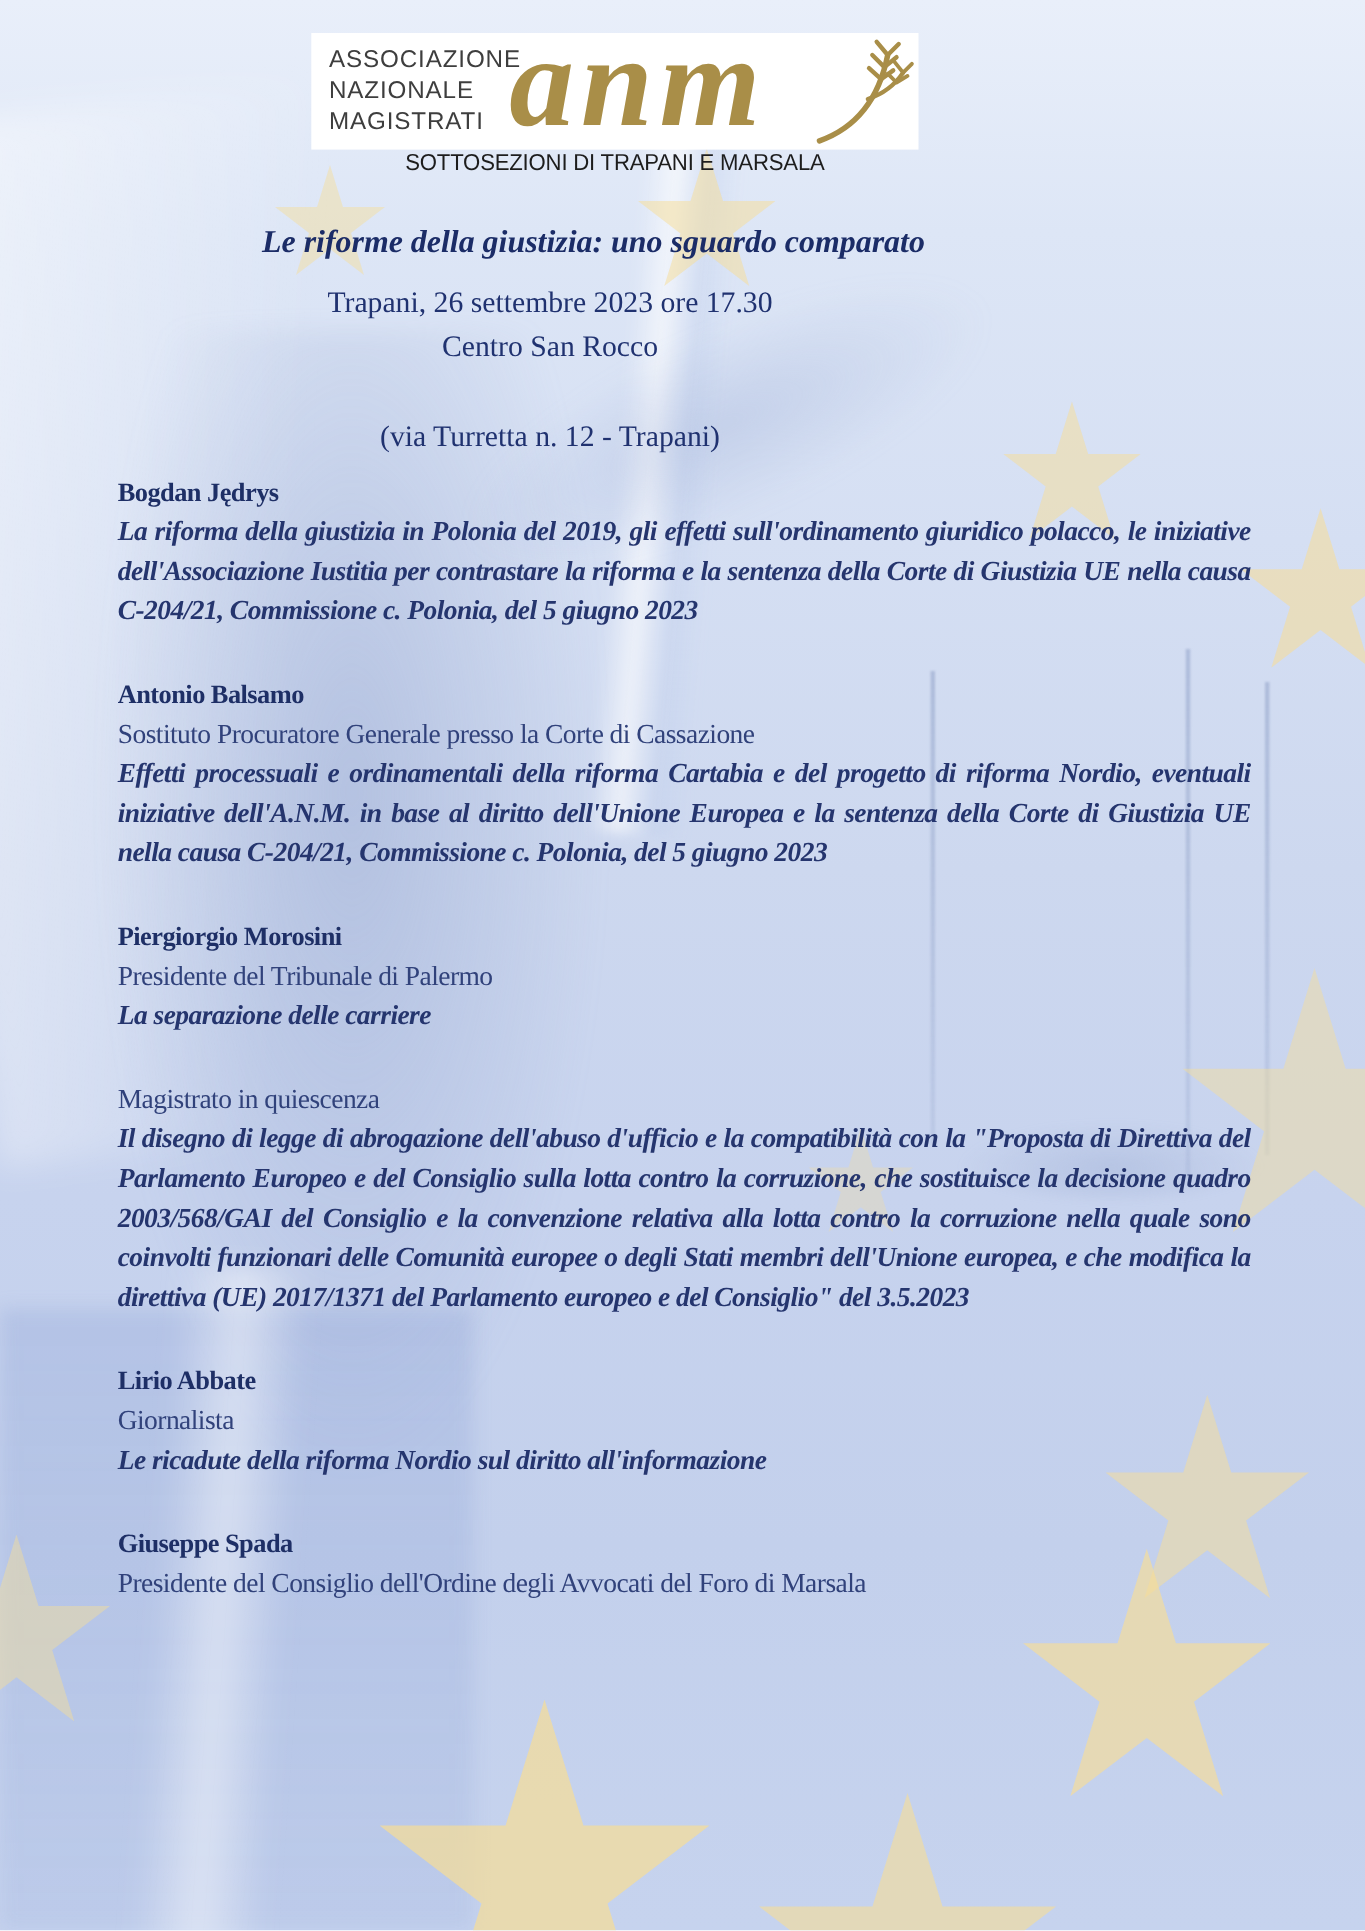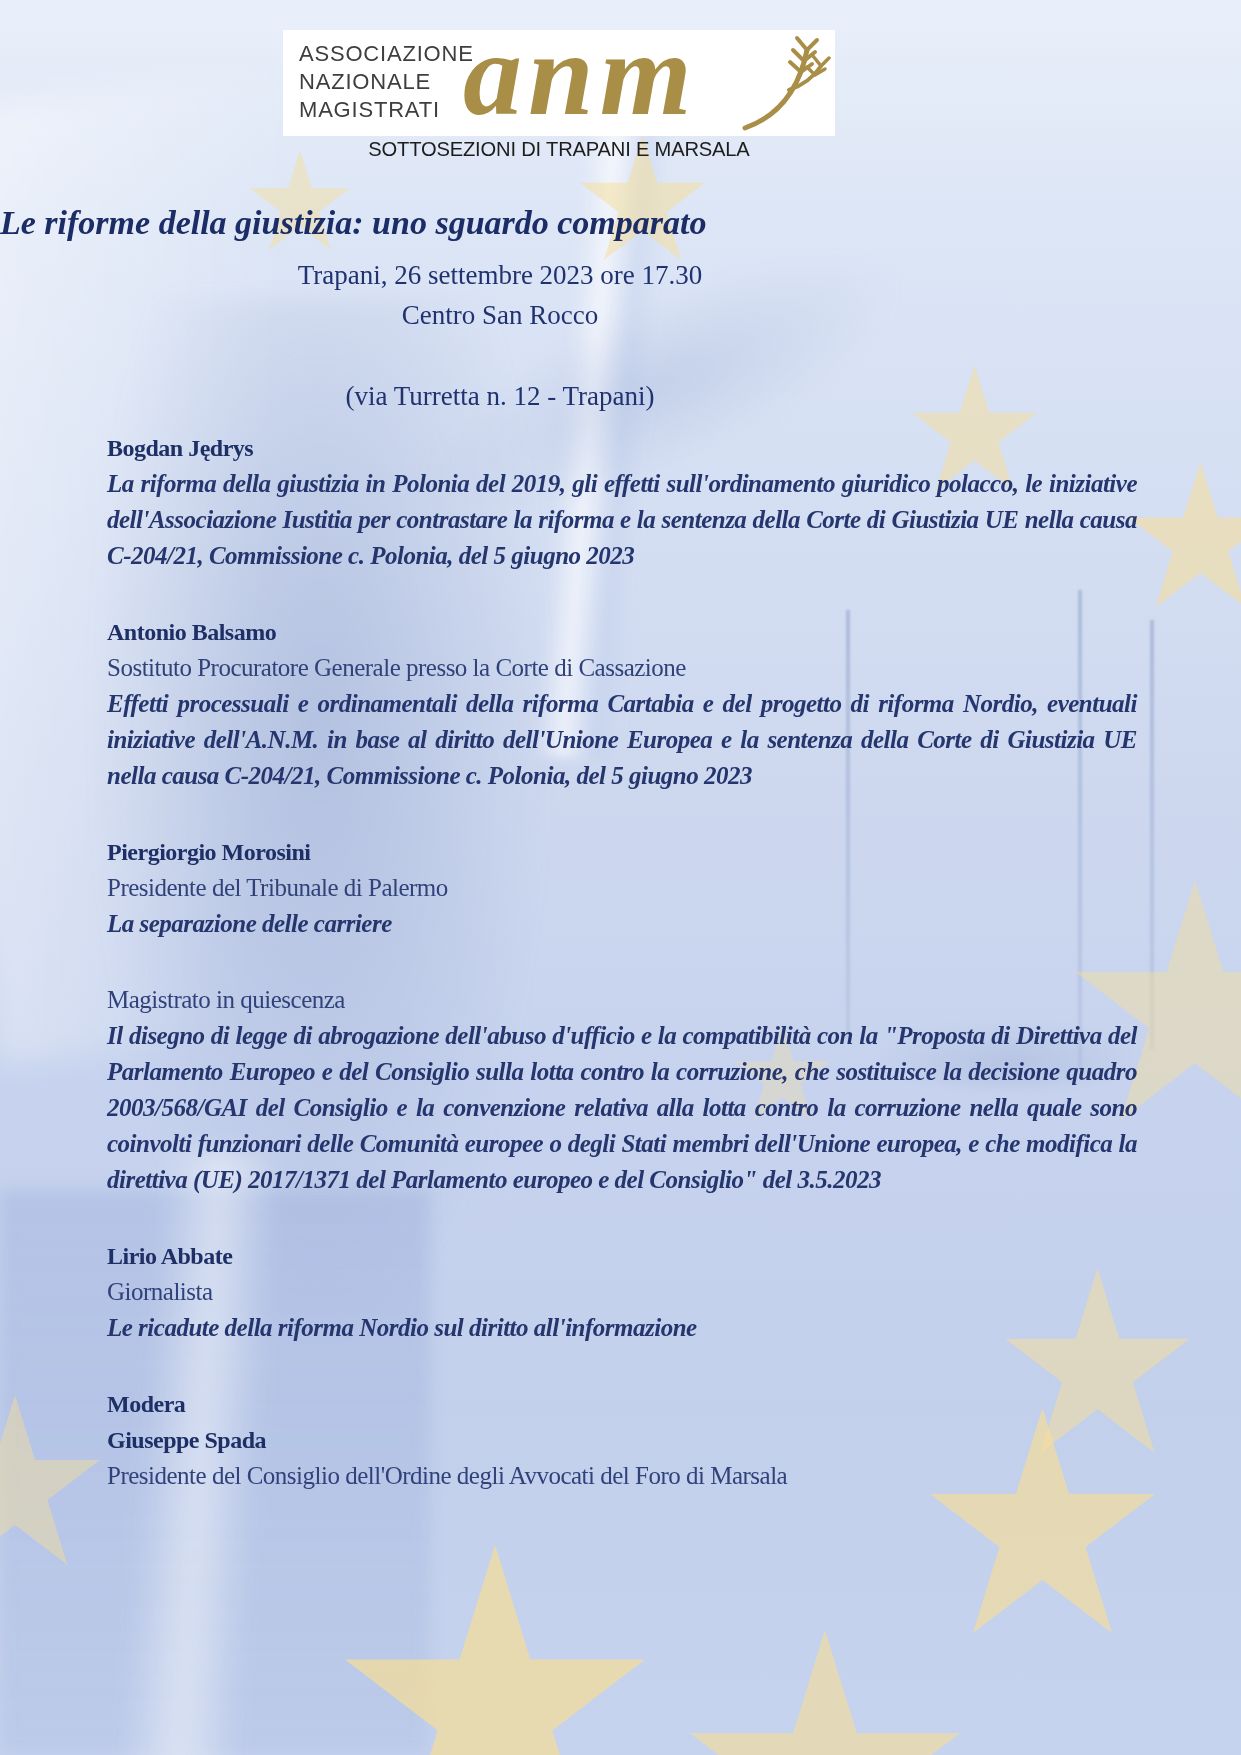--- a/index.html
+++ b/index.html
@@ -71,22 +71,22 @@
     letter-spacing:6px; color:#a98e48; }
   .wheat { position:absolute; right:4px; top:4px; }
   .subsection { position:absolute; left:283px; top:137px; width:552px;
     text-align:center;
     font-family:"Liberation Sans","DejaVu Sans",sans-serif;
     font-size:21px; color:#1d1d1d; letter-spacing:-.2px;
     transform:scaleX(.96); }
 
   
   .event-title { position:absolute; left:0; top:204px; width:1079px;
-    text-align:left; font-weight:bold; font-style:italic;
-    font-size:34px; color:#1b2c67; }
+    text-align:center; font-weight:bold; font-style:italic;
+    font-size:29px; color:#1b2c67; }
   .event-line { position:absolute; left:0; width:1000px; text-align:center;
     font-size:27px; color:#203270; }
   .event-datetime { top:260px; }
   .event-venue    { top:300px; }
   .event-address  { top:337px;margin-top:44px; }
 
   
   .program { position:absolute; left:107px; top:430px; width:1030px;
     font-size:25px; line-height:36px; letter-spacing:-.5px;
     color:#31427b; }
@@ -172,19 +172,18 @@
       <div class="sp-topic">Il disegno di legge di abrogazione dell'abuso d'ufficio e la compatibilità con la "Proposta di Direttiva del Parlamento Europeo e del Consiglio sulla lotta contro la corruzione, che sostituisce la decisione quadro 2003/568/GAI del Consiglio e la convenzione relativa alla lotta contro la corruzione nella quale sono coinvolti funzionari delle Comunità europee o degli Stati membri dell'Unione europea, e che modifica la direttiva (UE) 2017/1371 del Parlamento europeo e del Consiglio" del 3.5.2023</div>
     </div>
 
     <div class="speaker">
       <div class="sp-name">Lirio Abbate</div>
       <div class="sp-role">Giornalista</div>
       <div class="sp-topic">Le ricadute della riforma Nordio sul diritto all'informazione</div>
     </div>
 
     <div class="speaker">
-      <div class="sp-name">Modera</div>
       <div class="sp-name">Giuseppe Spada</div>
       <div class="sp-role">Presidente del Consiglio dell'Ordine degli Avvocati del Foro di Marsala</div>
     </div>
 
   </div>
 </div>
 
 </body></html>

